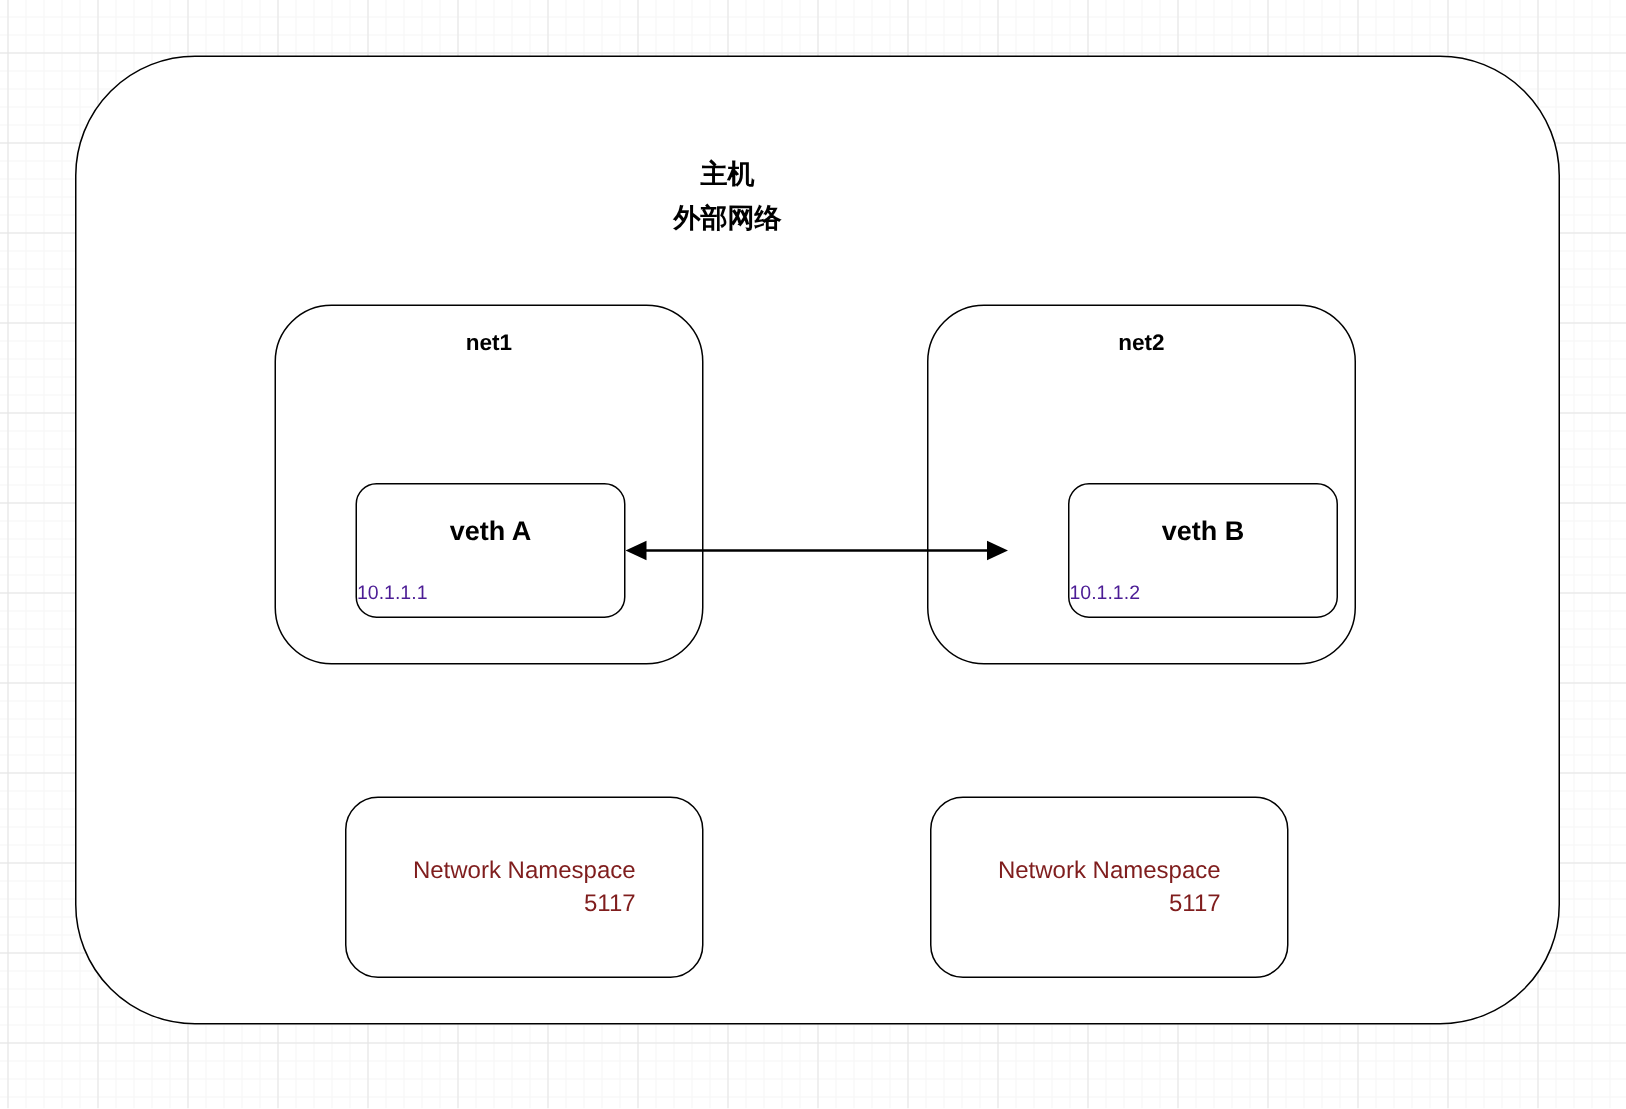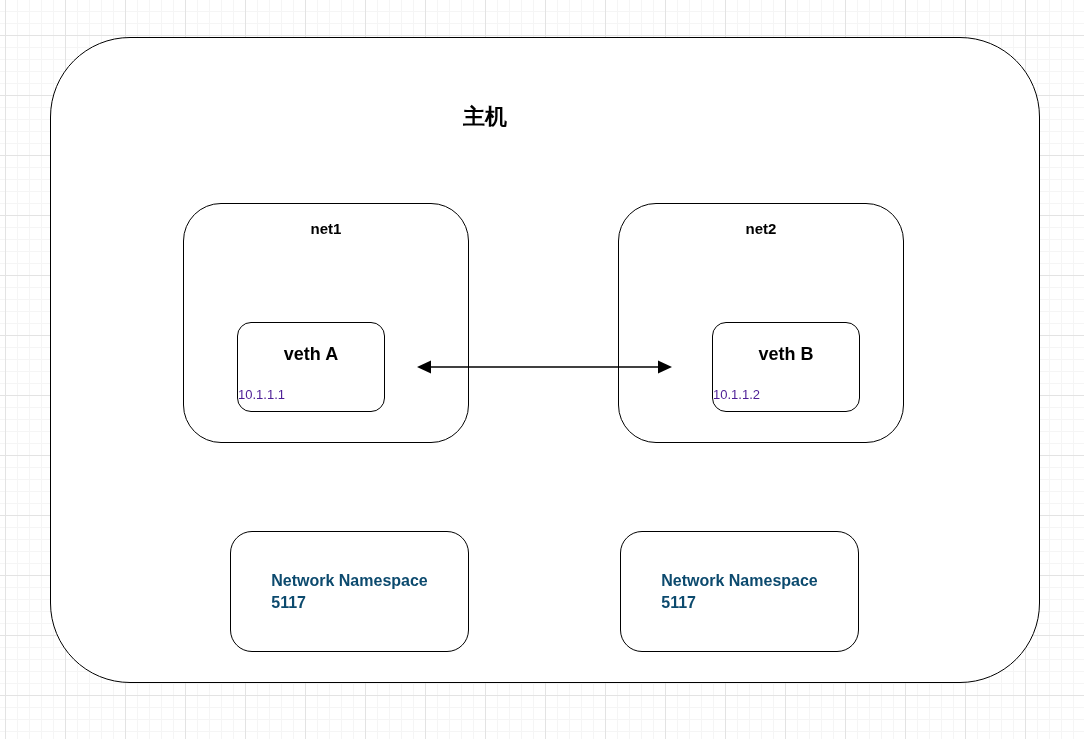--- a/index.html
+++ b/index.html
@@ -31,21 +31,21 @@
   .host-box {
     left: 50px; top: 37px;
     width: 990px; height: 646px;
     border-radius: 80px;
   }
   .host-title {
     position: absolute;
     left: 50px; top: 102px;
     width: 870px;
     text-align: center;
-    font-size: 22px;
+    font-size: 18px;
     font-weight: bold;
     line-height: 29px;
     color: #000000;
   }
   .net-box {
     top: 203px;
     width: 286px; height: 240px;
     border-radius: 38px;
   }
   .net-box.left  { left: 183px; }
@@ -54,21 +54,21 @@
     position: absolute;
     left: 0; top: 16px;
     width: 100%;
     text-align: center;
     font-size: 15px;
     font-weight: bold;
     color: #000000;
   }
   .veth-box {
     top: 322px;
-    width: 148px; height: 90px;
+    width: 180px; height: 90px;
     border-radius: 14px;
   }
   .veth-box.left  { left: 237px; }
   .veth-box.right { left: 672px; margin-left: 40px; }
   .veth-name {
     position: absolute;
     left: 0; top: 21px;
     width: 100%;
     text-align: center;
     font-size: 18px;
@@ -87,41 +87,41 @@
     top: 531px;
     width: 239px; height: 121px;
     border-radius: 22px;
     display: flex;
     align-items: center;
     justify-content: center;
   }
   .ns-box.left  { left: 230px; }
   .ns-box.right { left: 620px; }
   .ns-text {
-    text-align: left;
+    text-align: right;
     font-size: 16px;
     line-height: 22px;
-    color: #0c4a6e;
-    font-weight: bold;
+    color: #7f1d1d;
   }
   .link-arrow {
     position: absolute;
     left: 417px; top: 355px;
     width: 255px; height: 24px;
   }
 </style>
 </head>
 <body>
 
 <div class="canvas">
 
   <div class="shape host-box"></div>
 
   <div class="host-title">
     <div>主机</div>
+    <div>外部网络</div>
   </div>
 
   <div class="shape net-box left">
     <div class="net-label">net1</div>
   </div>
 
   <div class="shape net-box right">
     <div class="net-label">net2</div>
   </div>
 

